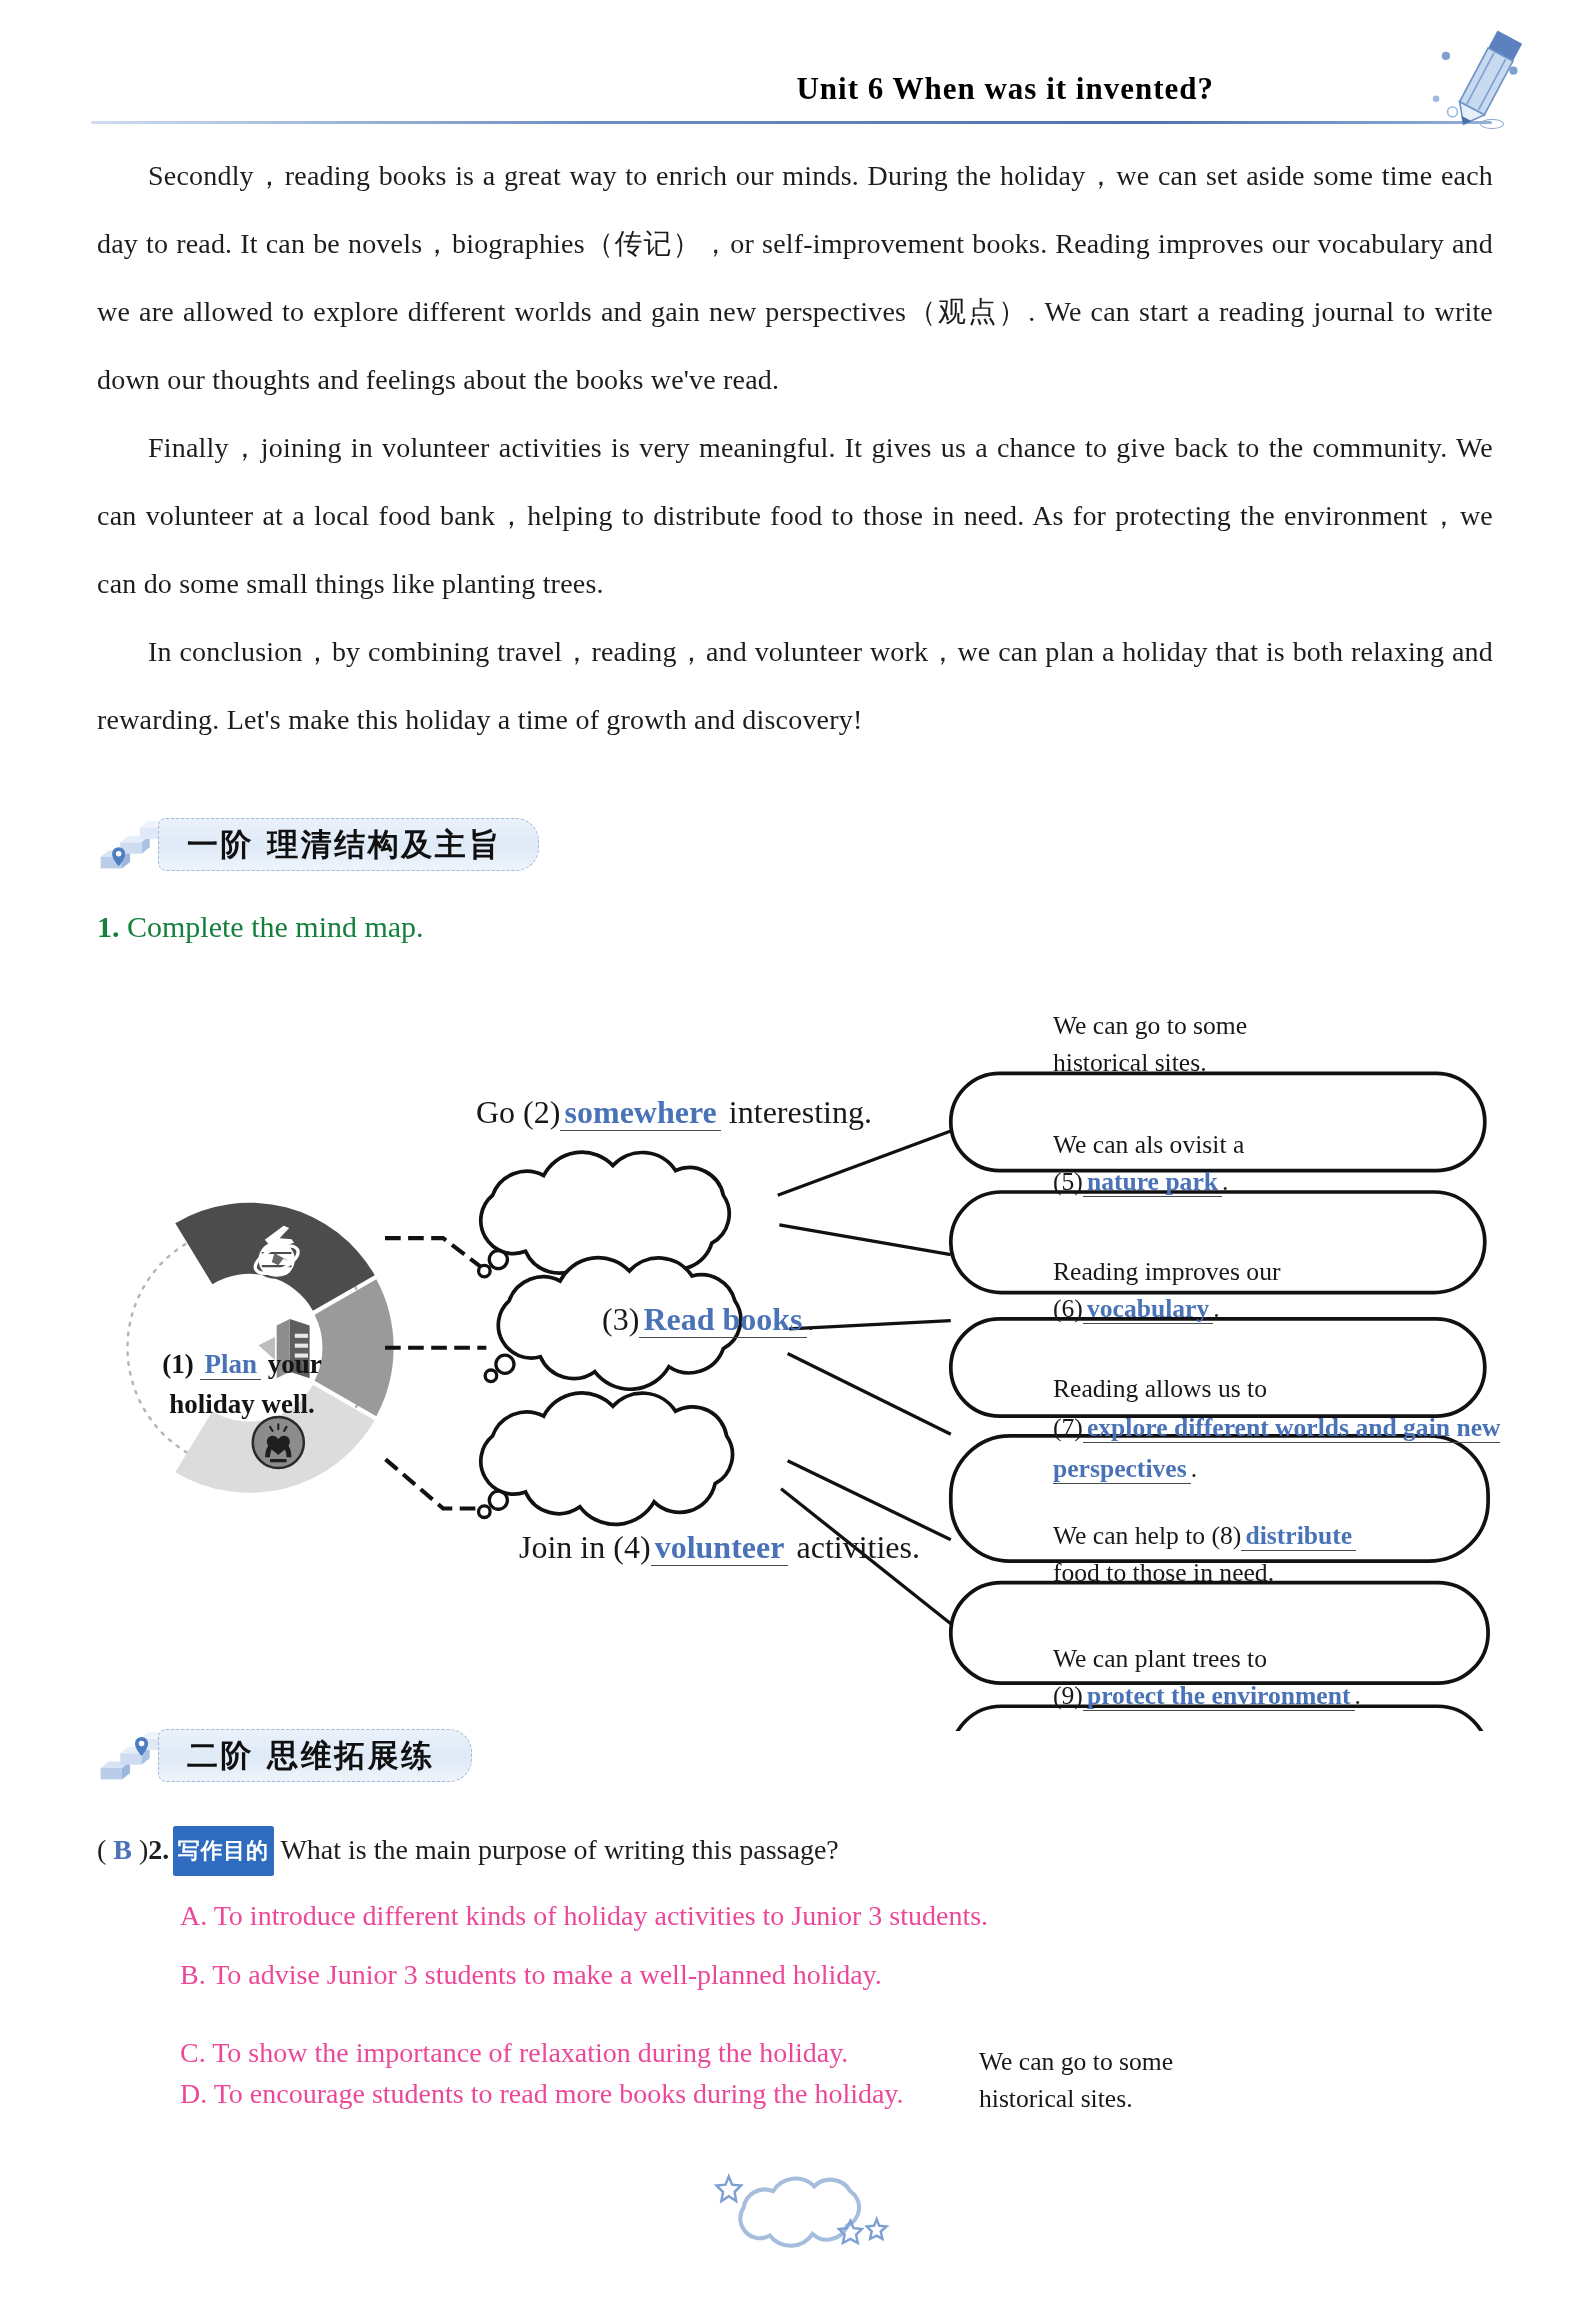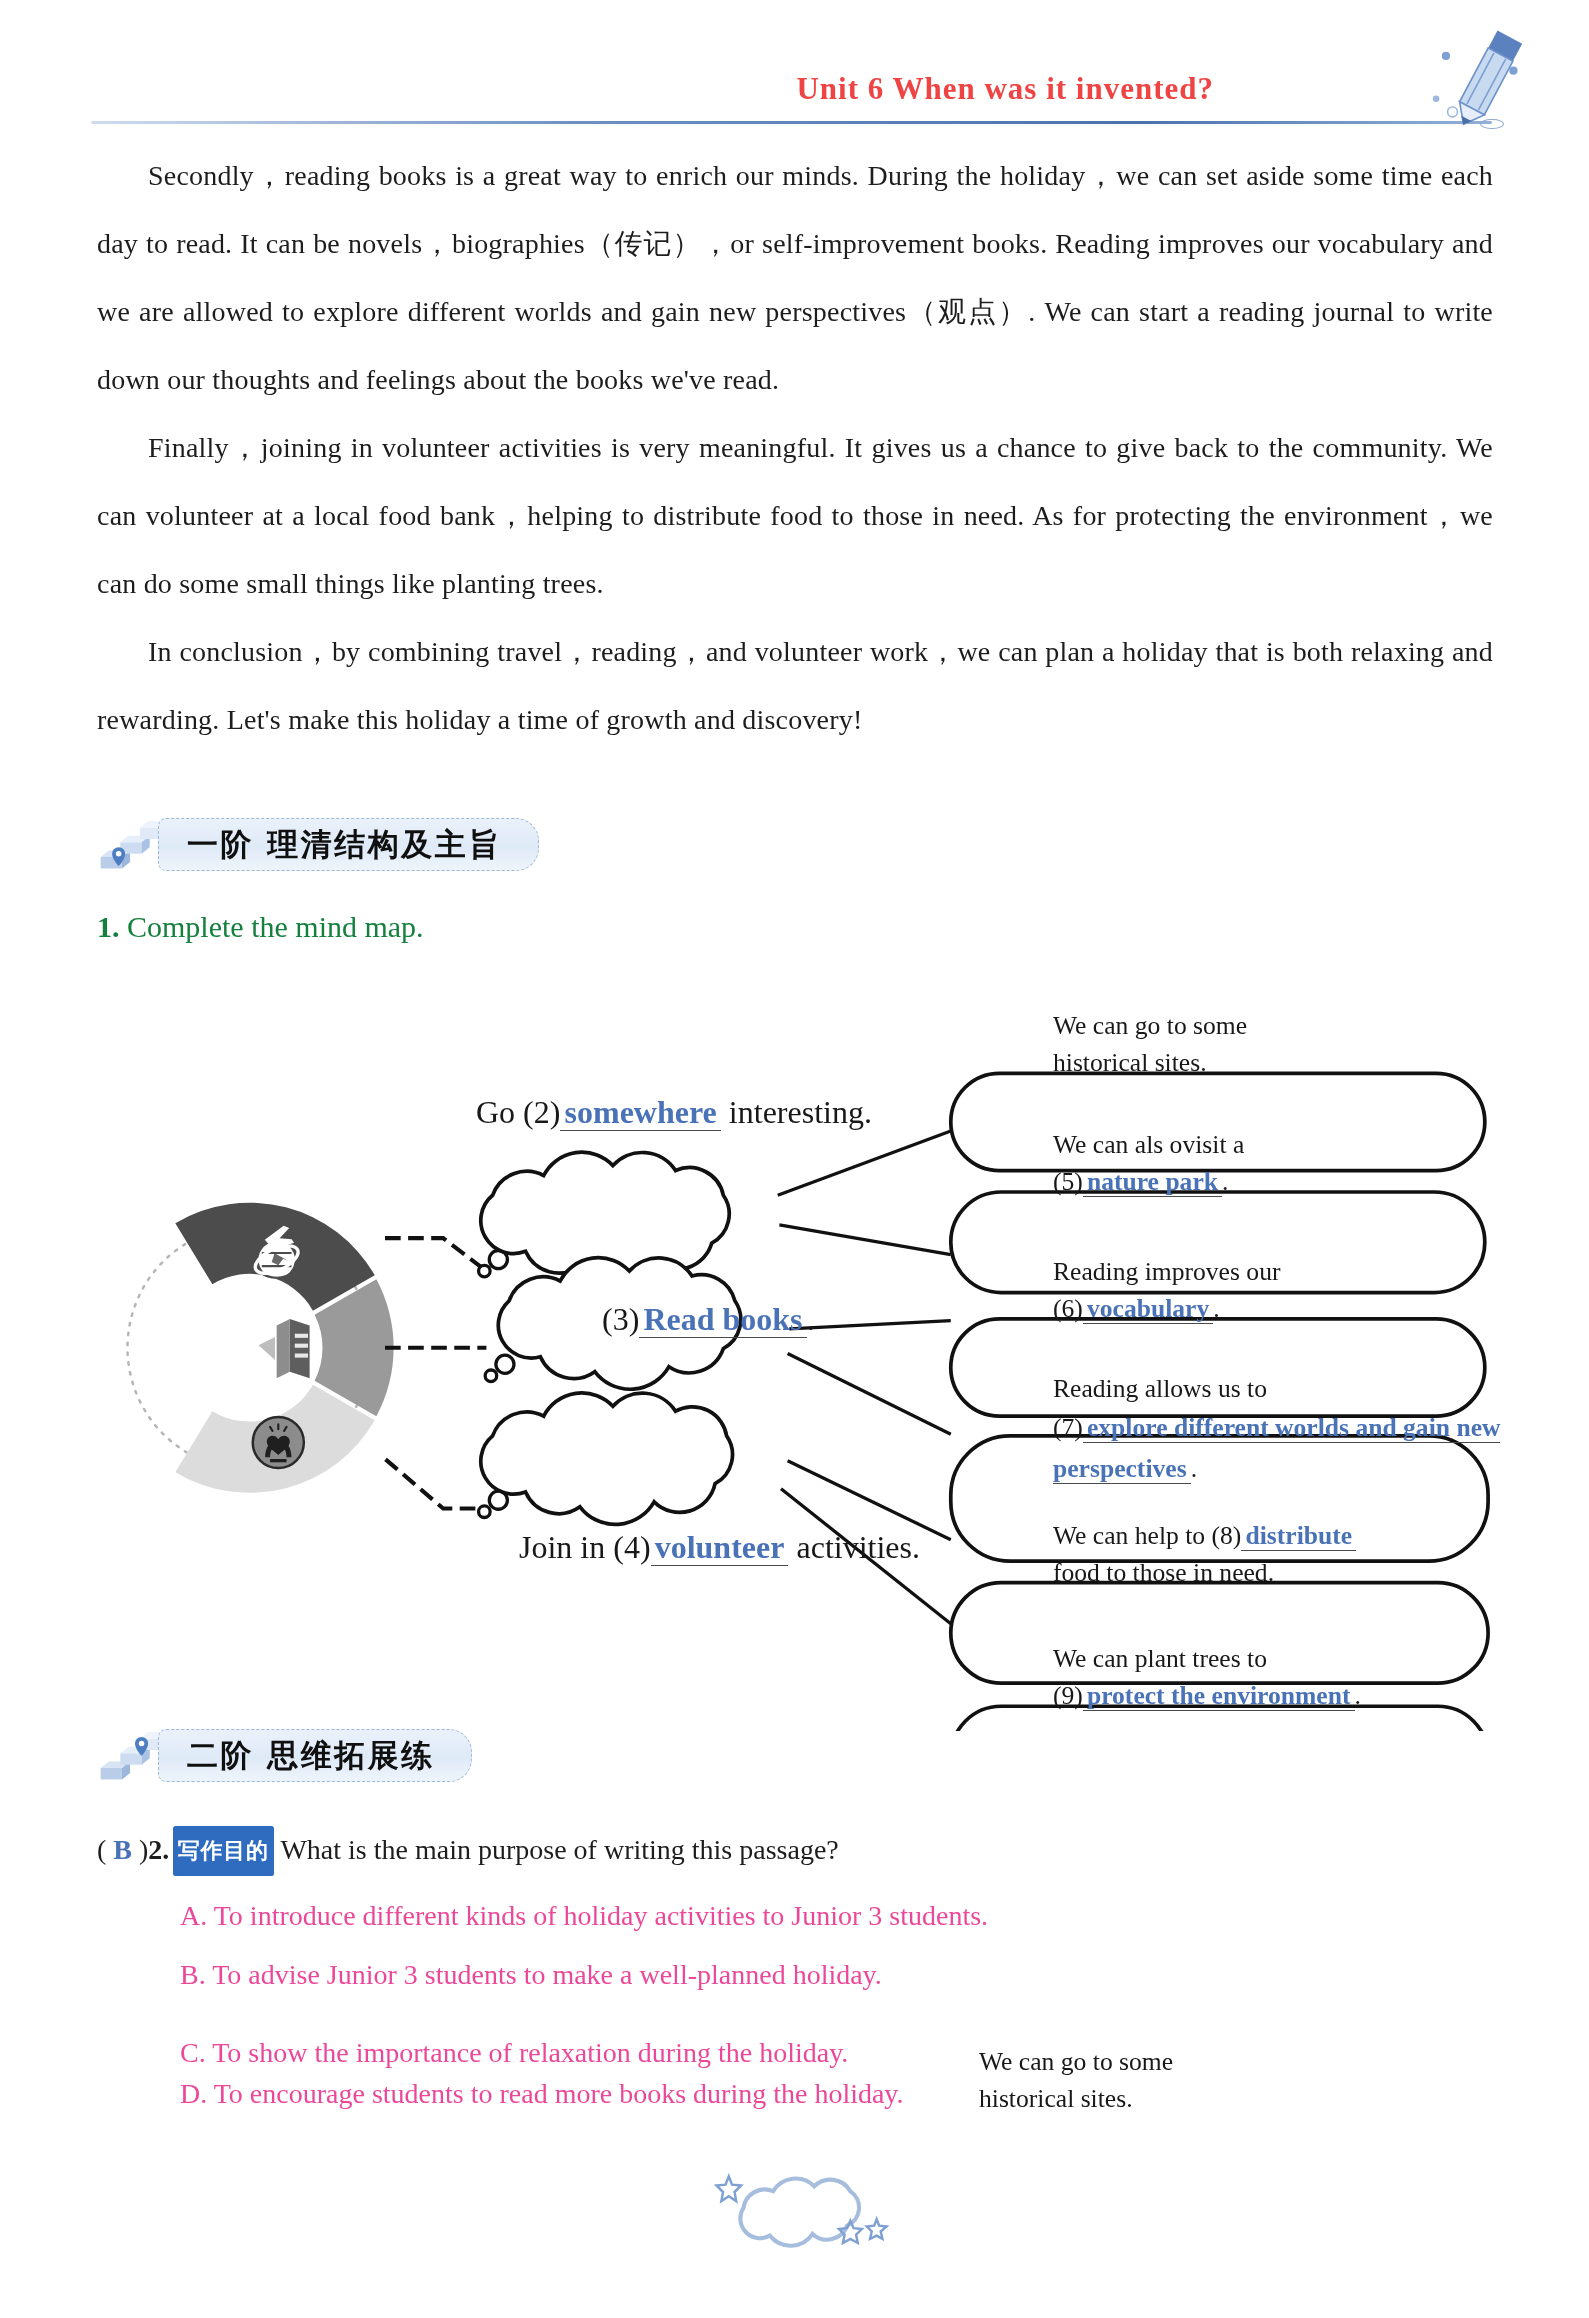--- a/index.html
+++ b/index.html
@@ -15,21 +15,21 @@
   .page{position:absolute;inset:0;}
 
   
   .header{
     position:absolute;left:0;top:0;width:1589px;height:124px;
   }
   .header-title{
     position:absolute; right:375px; top:71px;
     font-family:"Liberation Serif", serif;
     font-weight:bold; font-size:31px; letter-spacing:1px;
-    color:#ef4444;
+    color:#000000;
     white-space:nowrap;
   }
   .header-rule{
     position:absolute; left:91px; top:121px; width:1401px; height:3.3px;
     background:linear-gradient(90deg,#cfdcee 0%,#6f8fc2 35%,#4c72ad 75%,#93b0d8 100%);
     border-radius:1.6px;
   }
   .header-rule:after{
     content:"";position:absolute;right:-11.5px;top:-2.5px;width:21.4px;height:8.2px;
     border:1.6px solid #8fa9d2;border-radius:50%;background:transparent;
@@ -281,20 +281,26 @@
       <rect x="1036" y="770" width="652" height="122" rx="61" fill="#fff" stroke="#111" stroke-width="4.5"></rect>
       <rect x="1036" y="920" width="652" height="122" rx="61" fill="#fff" stroke="#111" stroke-width="4.5"></rect>
     </svg>
 
     <div class="cap-text" style="left:882px;top:1095px;width:495px;">
       <div>We can go to some</div>
       <div>historical sites.</div>
     </div>
   </div>
 
+  <div class="center-label">
+    <span>(1)</span>
+    <span class="blank-sans">Plan</span>
+    <span>your</span><br>
+    <span>holiday well.</span>
+  </div>
 
   <div class="cloud-text" style="left:476px;top:1094px;">
     <span>Go (2)</span><span class="blank-sans">somewhere</span>
     <span>interesting.</span>
   </div>
 
   <div class="cloud-text" style="left:602px;top:1301px;">
     <span>(3)</span><span class="blank-sans">Read books</span><span>.</span>
   </div>
 

